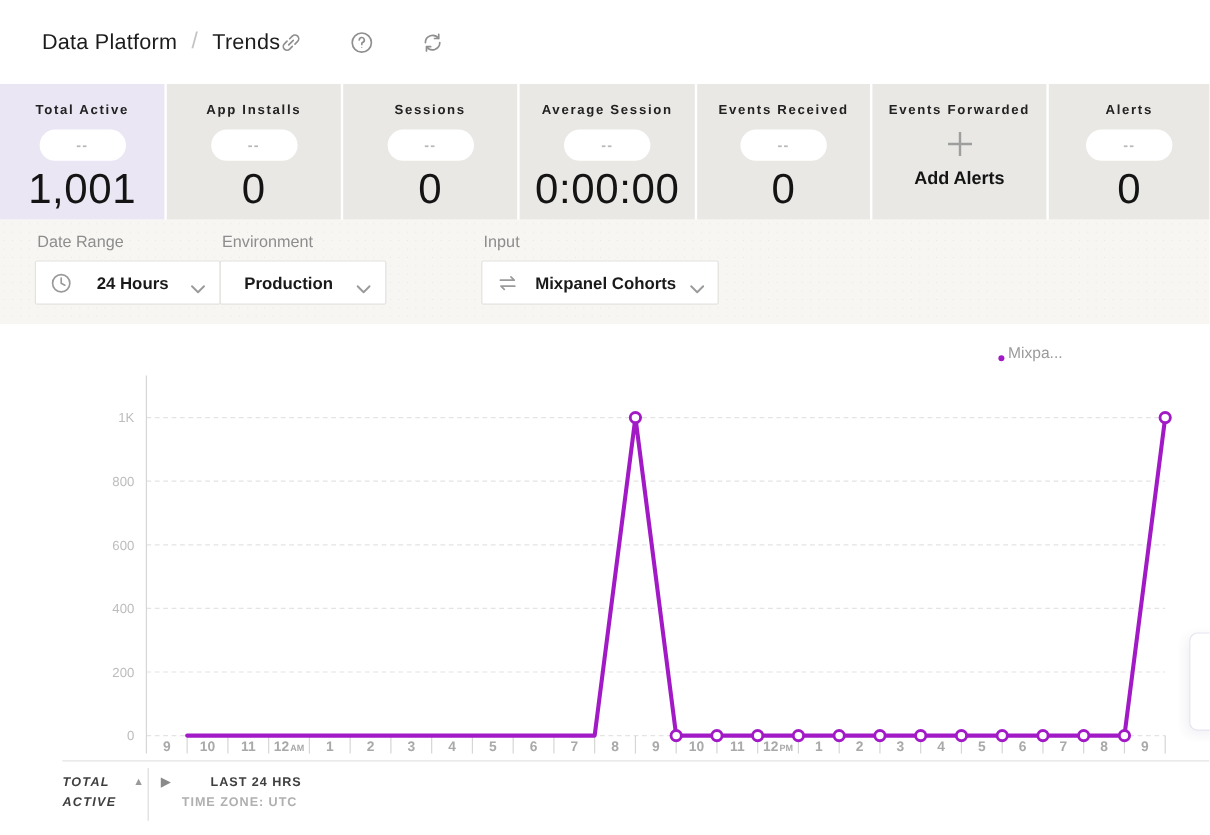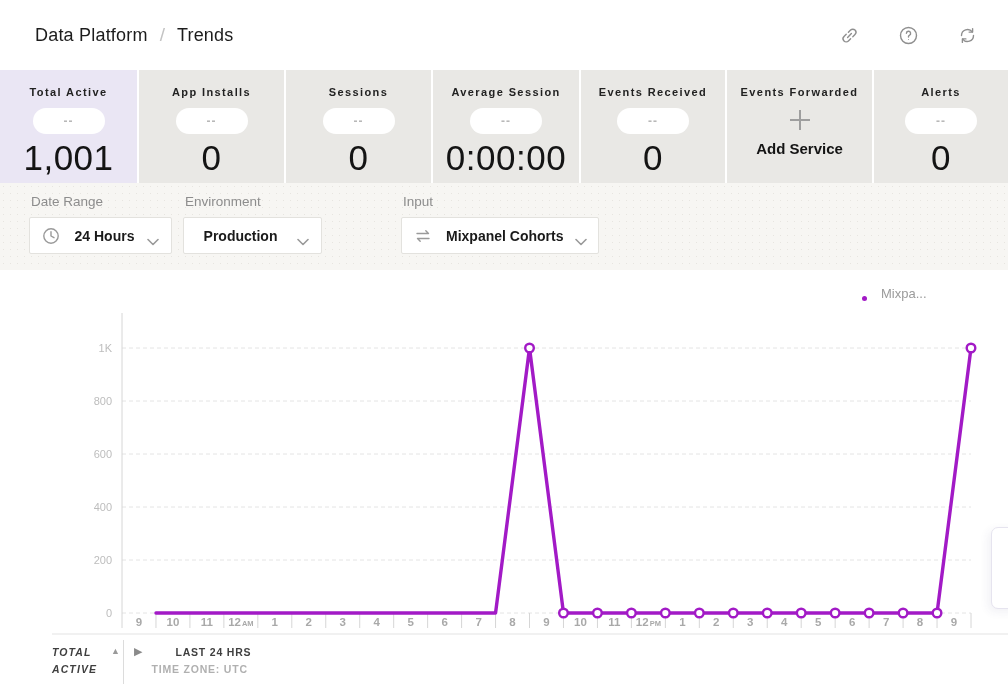--- a/index.html
+++ b/index.html
@@ -1,21 +1,21 @@
 <!DOCTYPE html>
 <html><head>
 <meta charset="utf-8">
 <style>
   * { margin:0; padding:0; box-sizing:border-box; }
   html,body { width:1008px; height:696px; background:#fff; overflow:hidden;
     font-family:"Liberation Sans", sans-serif; color:#1c1c1c; }
 
   
   .header { height:70px; background:#fff; display:flex; align-items:center;
-    justify-content:space-between; padding:0 31px 0 35px;border-radius:30px; }
+    padding:0 31px 0 35px;border-radius:30px; }
   .crumbs { display:flex; align-items:center; gap:12px; font-size:18px; }
   .crumb { color:#1c1c1c; letter-spacing:.2px; }
   .crumb-sep { color:#c3c3c3; font-weight:300; font-size:19px; }
   .hicons { display:flex; align-items:center; gap:40px; }
   .hicon { width:19px; height:19px; cursor:pointer; }
   .hicon svg { width:100%; height:100%; stroke:#8f8f8f; fill:none;
     stroke-width:1.4; stroke-linecap:round; stroke-linejoin:round; }
 
   
   .stats { height:113px; display:grid;
@@ -48,22 +48,22 @@
   .fbox .ficon svg { width:100%; height:100%; stroke:#9a9a9a; fill:none;
     stroke-width:1.4; stroke-linecap:round; stroke-linejoin:round; }
   .fvalue { font-size:14px; font-weight:700; color:#1a1a1a; flex:1;
     text-align:center; white-space:nowrap; }
   .chev { width:12px; height:8px; margin-left:12px; flex:0 0 auto; }
   .chev svg { width:12px; height:8px; stroke:#9a9a9a; fill:none; stroke-width:1.6;
     stroke-linecap:round; stroke-linejoin:round; }
 
   
   .chart-section { position:relative; height:426px; background:#fff; }
-  .legend { position:absolute; left:862px; top:16px; display:flex;
-    align-items:flex-end; gap:14px; cursor:pointer; }
+  .legend { position:absolute; left:832px; top:16px; display:flex;
+    align-items:flex-end; gap:3px; cursor:pointer; }
   .legend-dot { width:5px; height:5px; border-radius:50%; }
   .legend-label { font-size:13px; color:#9b9b9b; }
   svg.plot { position:absolute; left:0; top:0; width:1008px; height:368px; }
   svg.plot text { font-family:"Liberation Sans", sans-serif; }
   .ytick { fill:#bdbdbd; font-size:11px; }
   .xtick { fill:#a9a9a9; font-size:11.5px; font-weight:600; }
 
   
   .chart-footer { position:absolute; left:0; top:368px; width:1008px; height:58px; }
   .cf-left { position:absolute; left:52px; top:6px; display:flex; gap:14px; }
@@ -141,33 +141,33 @@
     <div class="pill">--</div>
     <div class="card-value">0</div>
   </div>
   <div class="card">
     <div class="card-label">Events Forwarded</div>
     <div class="plus-wrap">
       <svg viewBox="0 0 26 26">
           <path d="M13 3v20 M3 13h20" fill="none"></path>
         </svg>
     </div>
-    <div class="add-service">Add Service</div>
+    <div class="add-service">Add Alerts</div>
   </div>
   <div class="card">
     <div class="card-label">Alerts</div>
     <div class="pill">--</div>
     <div class="card-value">0</div>
   </div>
 </div>
 
 <div class="filters">
   <div class="fgroup" style="left:29px;">
     <div class="flabel">Date Range</div>
-    <div class="fbox" style="width:143px;">
+    <div class="fbox" style="width:155px;">
       <span class="ficon">
         <svg viewBox="0 0 18 18">
             <circle cx="9" cy="9" r="7.2"></circle>
             <path d="M9 4.8V9l3 1.7"></path>
           </svg>
       </span>
       <span class="fvalue">24 Hours</span>
       <span class="chev">
         <svg viewBox="0 0 12 8">
             <path d="M1 1.5 6 6.5 11 1.5"></path>

